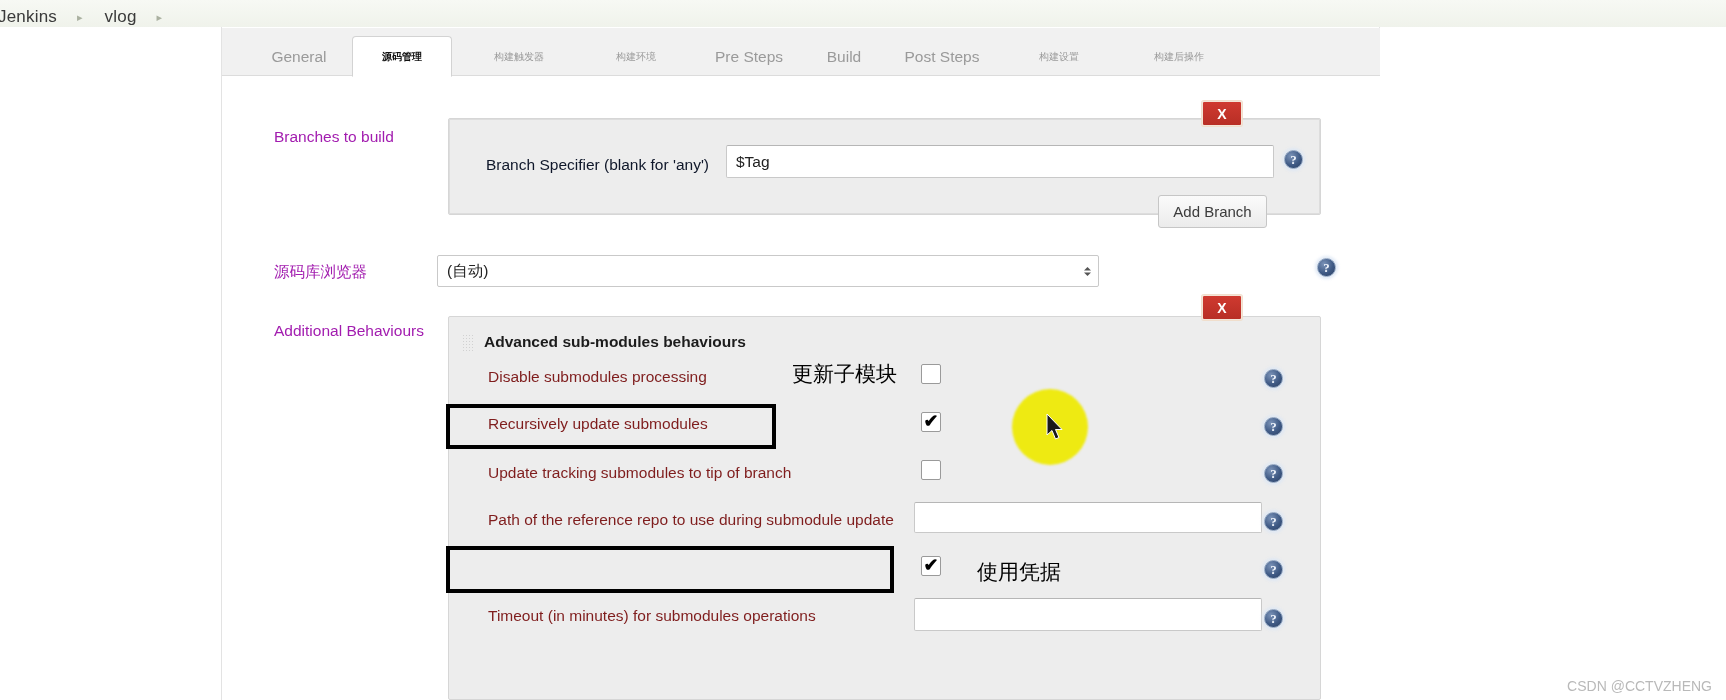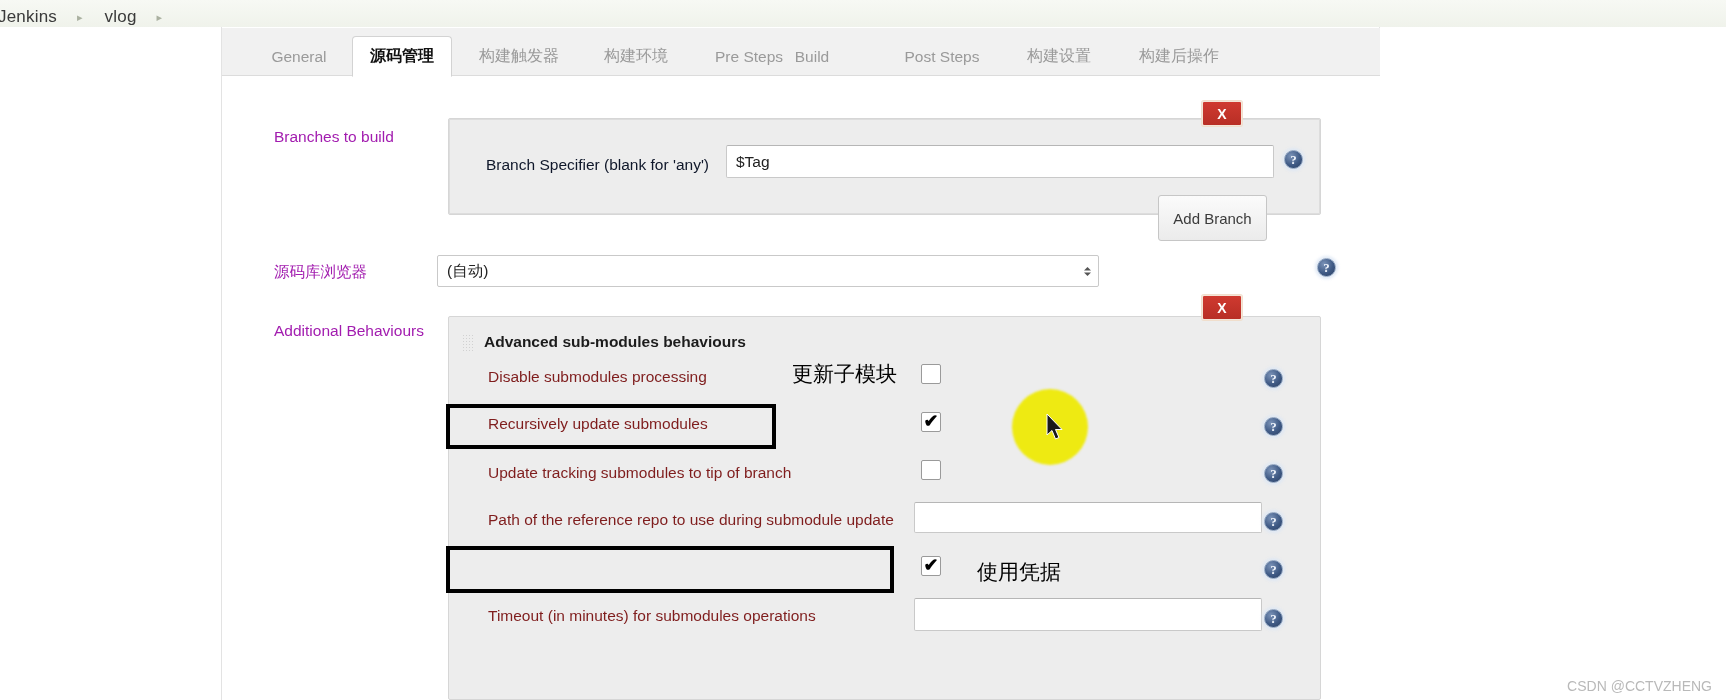--- a/index.html
+++ b/index.html
@@ -58,21 +58,21 @@
   }
   .tab {
     position: absolute; top: 9px;
     height: 39px;
     display: flex; align-items: center; justify-content: center;
     font-size: 15.5px;
     color: #9a9a9a;
     padding: 0 14px;
     white-space: nowrap;
   }
-  .tab.cn { font-size: 16px; }
+  .tab.cn { font-size: 10px; }
   .tab.active {
     background: #ffffff;
     color: #111111;
     font-weight: bold;
     border: 1px solid #d3d3d3;
     border-bottom: 1px solid #ffffff;
     border-radius: 4px 4px 0 0;
     z-index: 3;
     top: 8px; height: 41px;
   }
@@ -284,21 +284,21 @@
 
   <div class="form-frame"></div>
   <div class="right-pane"></div>
 
   <div class="tabbar">
     <div class="tab" style="left:28px;  width:98px;">General</div>
     <div class="tab active cn" style="left:130px; width:100px;">源码管理</div>
     <div class="tab cn" style="left:234px; width:126px;">构建触发器</div>
     <div class="tab cn" style="left:359px; width:110px;">构建环境</div>
     <div class="tab" style="left:473px; width:108px;">Pre Steps</div>
-    <div class="tab" style="left:552px; width:76px;">Build</div>
+    <div class="tab" style="left:584px; width:76px;">Build</div>
     <div class="tab" style="left:662px; width:116px;">Post Steps</div>
     <div class="tab cn" style="left:782px; width:110px;">构建设置</div>
     <div class="tab cn" style="left:894px; width:126px;">构建后操作</div>
   </div>
 
   <div class="content">
 
     <div class="row-label" style="left:52px; top:52px;">Branches to build</div>
 
     <div class="panel" style="left:226px; top:42px; width:873px; height:97px;">
@@ -306,21 +306,21 @@
     </div>
 
     <div class="x-btn" style="left:980px; top:25px;">X</div>
 
     <div class="opt-label" style="left:264px; top:80px; color:#0f172a;">Branch Specifier (blank for 'any')</div>
 
     <div class="text-input" style="left:504px; top:69px; width:548px; height:33px;">$Tag</div>
 
     <div class="help-icon" style="left:1062px; top:74px;">?</div>
 
-    <div class="btn" style="left:936px; top:119px; width:109px; height:46px;">Add Branch</div>
+    <div class="btn" style="left:936px; top:119px; width:109px; height:33px;">Add Branch</div>
 
     <div class="row-label" style="left:52px; top:186px;">源码库浏览器</div>
 
     <div class="select-box" style="left:215px; top:179px; width:662px; height:32px;">
       <span>(自动)</span>
       <span class="select-arrow">
         <svg width="9" height="11" viewBox="0 0 9 11">
           <polygon points="4.5,1 8,4.5 1,4.5" fill="#555"></polygon>
           <polygon points="4.5,10 1,6.5 8,6.5" fill="#555"></polygon>
         </svg>

